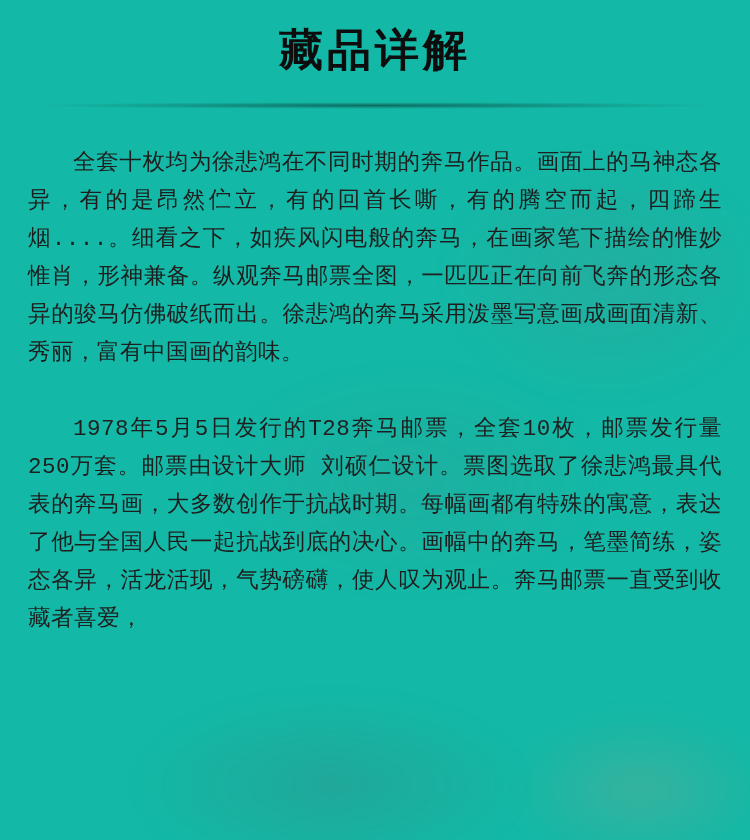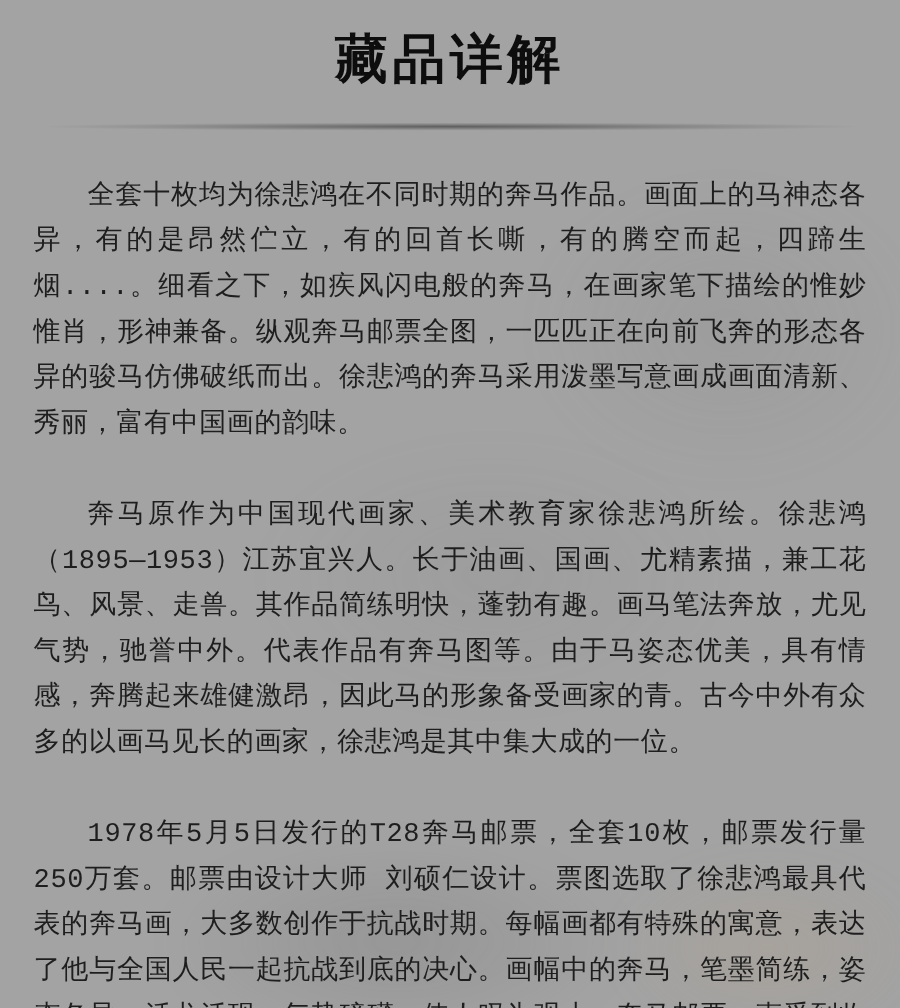--- a/index.html
+++ b/index.html
@@ -72,29 +72,28 @@
   .para {
     margin-top: 38px;
     text-indent: 2em;
     font-family: Liberation Mono, monospace;
   }
   .para:first-child { margin-top: 35px; }
 </style>
 </head>
 <body style="--text-color: #1e1e1e; --hl-color: #962022;">
 
-<div class="page" style="background: #a3a3a3;">
+<div class="page" style="background: #14b8a6;">
   <div class="wm wm-right"></div>
   <div class="wm wm-mid"></div>
   <div class="wm wm-bottom-left"></div>
   <div class="wm wm-bottom-right"></div>
 
   <div class="header">
     <h1 class="title">藏品详解</h1>
     <div class="header-shadow"></div>
   </div>
 
   <div class="article">
       <p class="para"><span>全套十枚均为徐悲鸿在不同时期的奔马作品。画面上的马神态各异，有的是昂然伫立，有的回首长嘶，有的腾空而起，四蹄生烟....。细看之下，如疾风闪电般的奔马，在画家笔下描绘的惟妙惟肖，形神兼备。纵观奔马邮票全图，一匹匹正在向前飞奔的形态各异的骏马仿佛破纸而出。徐悲鸿的奔马采用泼墨写意画成画面清新、秀丽，富有中国画的韵味。</span></p>
-      <p class="para"><span>奔马原作为中国现代画家、美术教育家徐悲鸿所绘。徐悲鸿（1895—1953）江苏宜兴人。长于油画、国画、尤精素描，兼工花鸟、风景、走兽。其作品简练明快，蓬勃有趣。画马笔法奔放，尤见气势，驰誉中外。代表作品有奔马图等。由于马姿态优美，具有情感，奔腾起来雄健激昂，因此马的形象备受画家的青。古今中外有众多的以画马见长的画家，徐悲鸿是其中集大成的一位。</span></p>
       <p class="para"><span>1978年5月5日发行的T28奔马邮票，全套10枚，邮票发行量250万套。邮票由设计大师 刘硕仁设计。票图选取了徐悲鸿最具代表的奔马画，大多数创作于抗战时期。每幅画都有特殊的寓意，表达了他与全国人民一起抗战到底的决心。画幅中的奔马，笔墨简练，姿态各异，活龙活现，气势磅礴，使人叹为观止。奔马邮票一直受到收藏者喜爱，</span></p>
     </div>
 </div>
 
 </body></html>

